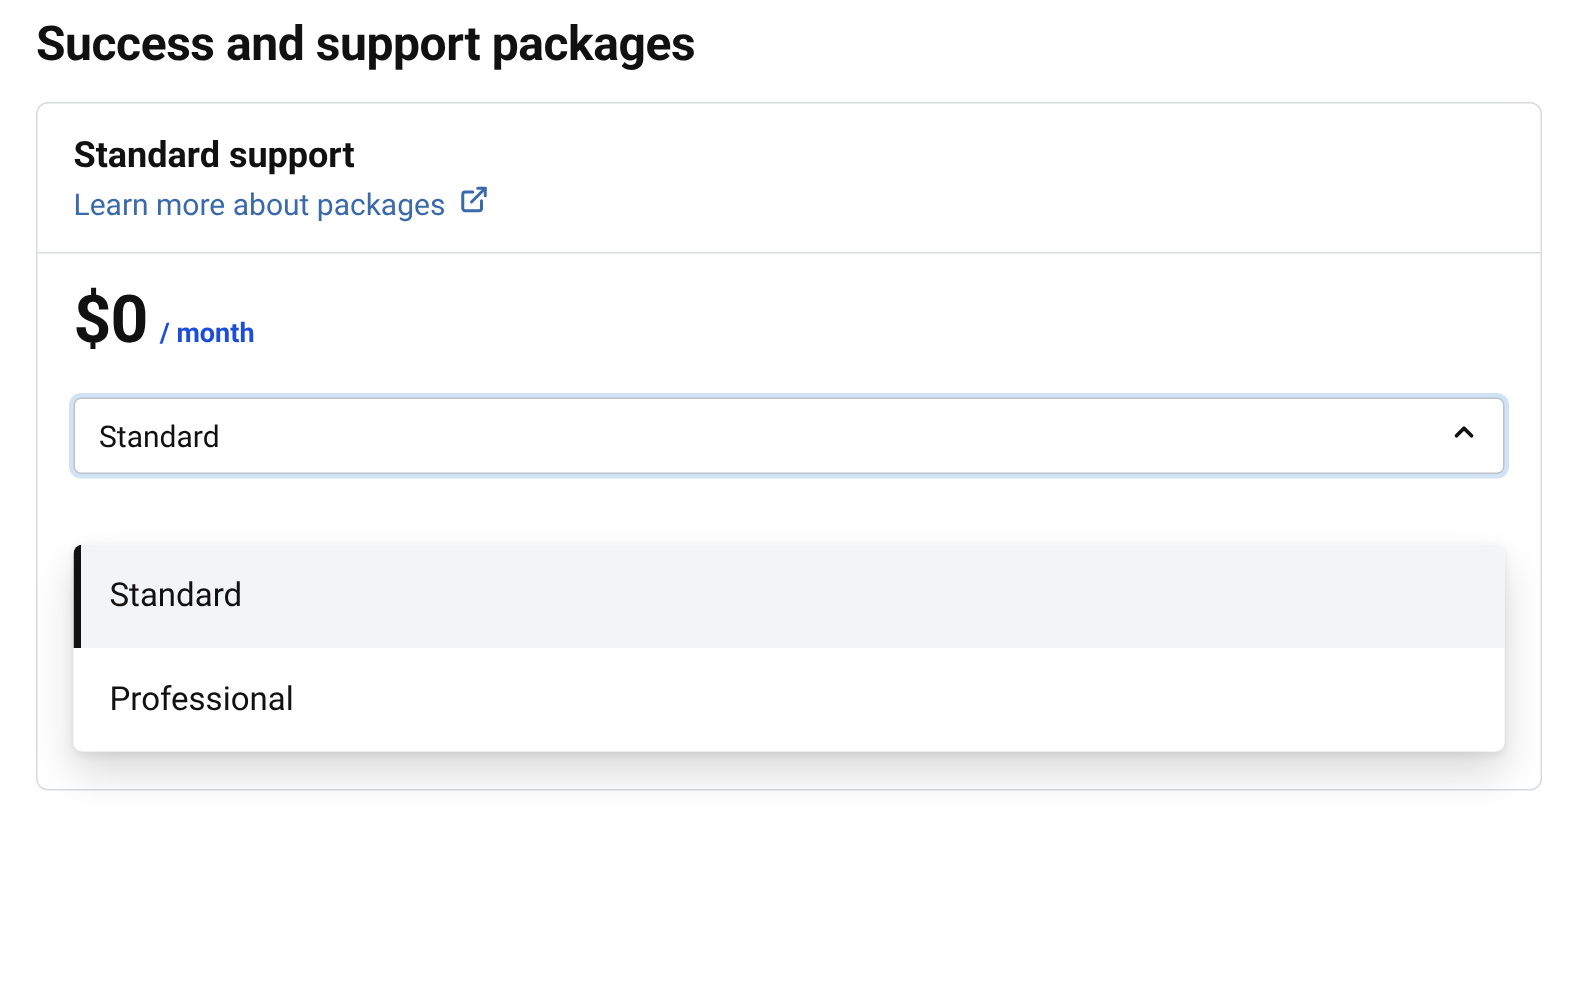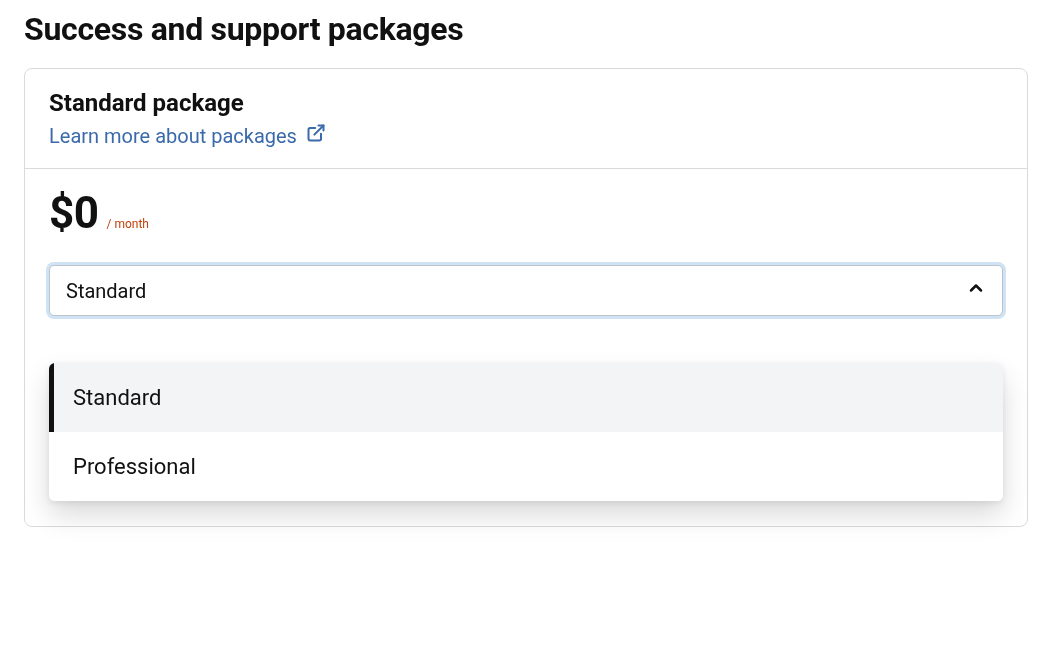--- a/index.html
+++ b/index.html
@@ -50,23 +50,23 @@
       align-items: baseline;
       gap: 6px;
       margin-bottom: 26px;
     }
     .price {
       font-size: 44px;
       font-weight: 700;
       letter-spacing: -0.5px;
     }
     .period {
-      font-size: 12px;
-      font-weight: 400;
-      color: #c2410c;
+      font-size: 18px;
+      font-weight: 700;
+      color: #1d4ed8;
       margin-left: 2px;
     }
     .field-label {
       font-size: 20px;
       font-weight: 400;
       margin-bottom: 8px;
     }
     .select-box {
       width: 100%;
       border: 1px solid #bcc3cb;
@@ -112,21 +112,21 @@
       background: #111;
     }
   </style>
 </head>
 <body>
 
 <h1 class="page-title">Success and support packages</h1>
 
 <div class="card">
   <div class="card-header">
-    <div class="pkg-name">Standard package</div>
+    <div class="pkg-name">Standard support</div>
     <a class="learn-more">
       <span>Learn more about packages</span>
       <span>
         <svg viewBox="0 0 24 24" fill="none" stroke="#3a6aa9" stroke-width="2.4" stroke-linecap="round" stroke-linejoin="round">
           <path d="M18 13v6a2 2 0 0 1-2 2H5a2 2 0 0 1-2-2V8a2 2 0 0 1 2-2h6"></path>
           <polyline points="15 3 21 3 21 9"></polyline>
           <line x1="10" y1="14" x2="21" y2="3"></line>
         </svg>
       </span>
     </a>

